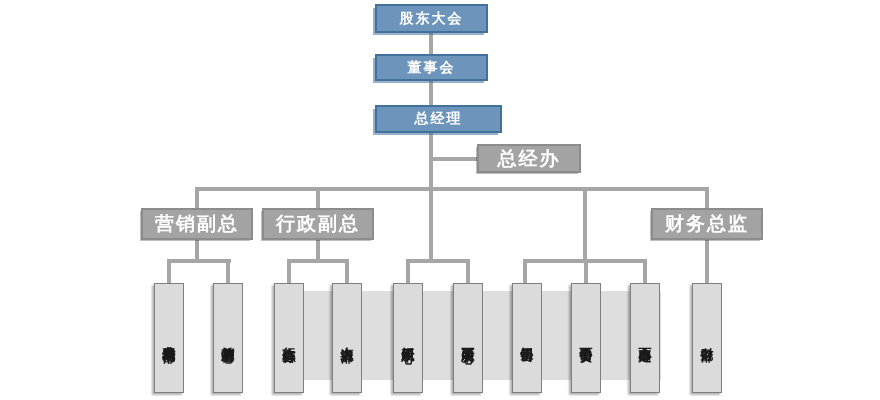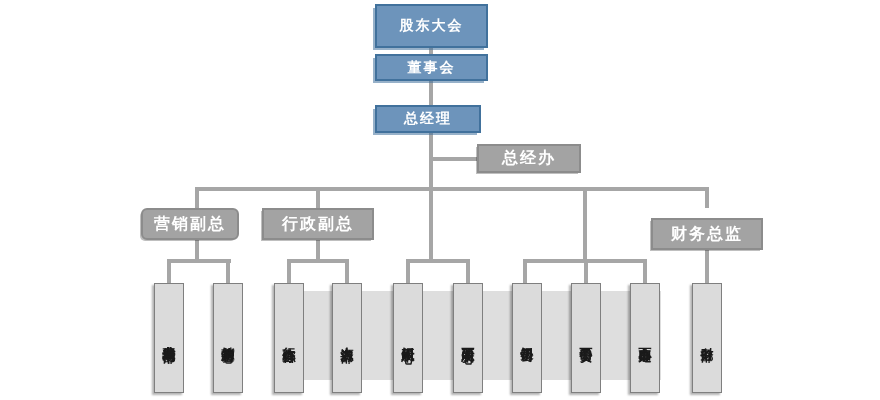--- a/index.html
+++ b/index.html
@@ -30,21 +30,21 @@
   }
   .node.blue{
     background:var(--primary-fill);
     border:2px solid var(--primary-border);
     color:var(--text-light);font-weight:bold;font-size:14px;letter-spacing:2px;
     box-shadow:-3px 3px 0 -1px rgba(65,113,156,0.55);
   }
   .node.exec{
     background:var(--exec-fill);
     border:2px solid var(--exec-border);
-    color:var(--text-light);font-weight:bold;font-size:16px;letter-spacing:2px;
+    color:var(--text-light);font-weight:bold;font-size:19px;letter-spacing:2px;
     box-shadow:-2px 2px 0 -1px rgba(0,0,0,0.25);
   }
   .node.leaf{
     background:var(--leaf-fill);
     border:1px solid var(--leaf-border);
     color:var(--text-dark);font-weight:600;font-size:13px;
     box-shadow:-2px 2px 2px rgba(0,0,0,0.3);
   }
   .node.leaf span{
     writing-mode:vertical-rl;text-orientation:upright;
@@ -77,41 +77,41 @@
   <div class="vline line" style="left:345px;top:259px;height:24px;"></div>
   <div class="hline line" style="left:406px;top:259px;width:64px;"></div>
   <div class="vline line" style="left:406px;top:259px;height:24px;"></div>
   <div class="vline line" style="left:466px;top:259px;height:24px;"></div>
   <div class="hline line" style="left:523px;top:259px;width:124px;"></div>
   <div class="vline line" style="left:523px;top:259px;height:24px;"></div>
   <div class="vline line" style="left:584px;top:259px;height:24px;"></div>
   <div class="vline line" style="left:643px;top:259px;height:24px;"></div>
   <div class="vline line" style="left:705px;top:240px;height:43px;"></div>
 
-  <div class="node blue" style="left:375px;top:4px;width:113px;height:44px;">
+  <div class="node blue" style="left:375px;top:4px;width:113px;height:29px;">
     <span>股东大会</span>
   </div>
   <div class="node blue" style="left:375px;top:54px;width:113px;height:27px;text-align:center;">
     <span>董事会</span>
   </div>
-  <div class="node blue" style="left:375px;top:105px;width:106px;height:28px;">
+  <div class="node blue" style="left:375px;top:105px;width:127px;height:28px;">
     <span>总经理</span>
   </div>
 
   <div class="node exec" style="left:477px;top:144px;width:104px;height:29px;">
     <span>总经办</span>
   </div>
 
-  <div class="node exec" style="left:141px;top:208px;width:98px;height:32px;border-radius:6px;">
+  <div class="node exec" style="left:141px;top:208px;width:112px;height:32px;">
     <span>营销副总</span>
   </div>
   <div class="node exec" style="left:262px;top:208px;width:112px;height:32px;justify-content:center;">
     <span>行政副总</span>
   </div>
-  <div class="node exec" style="left:651px;top:208px;width:112px;height:32px;margin-top:10px;">
+  <div class="node exec" style="left:651px;top:208px;width:112px;height:32px;">
     <span>财务总监</span>
   </div>
 
   <div class="node leaf" style="left:154px;top:283px;width:30px;height:110px;">
     <span>事业发展与市场部</span>
   </div>
   <div class="node leaf" style="left:213px;top:283px;width:30px;height:110px;">
     <span>营销与运营中心</span>
   </div>
   <div class="node leaf" style="left:274px;top:283px;width:30px;height:110px;">

